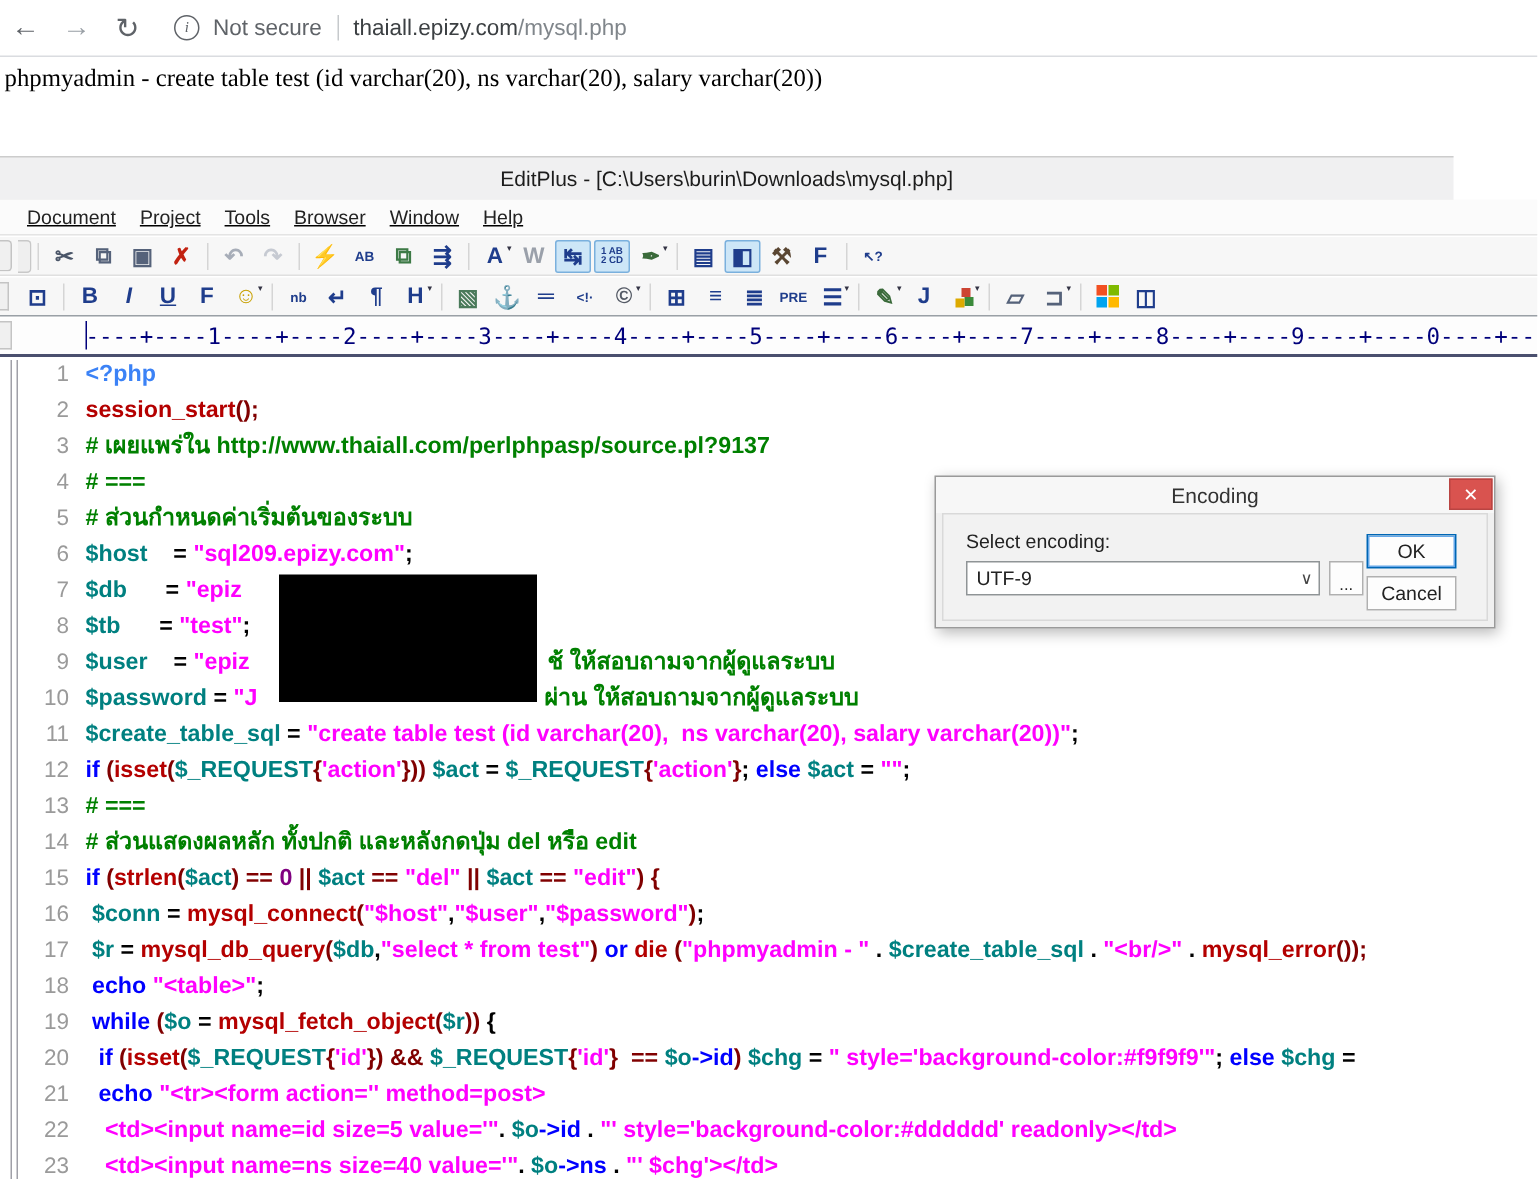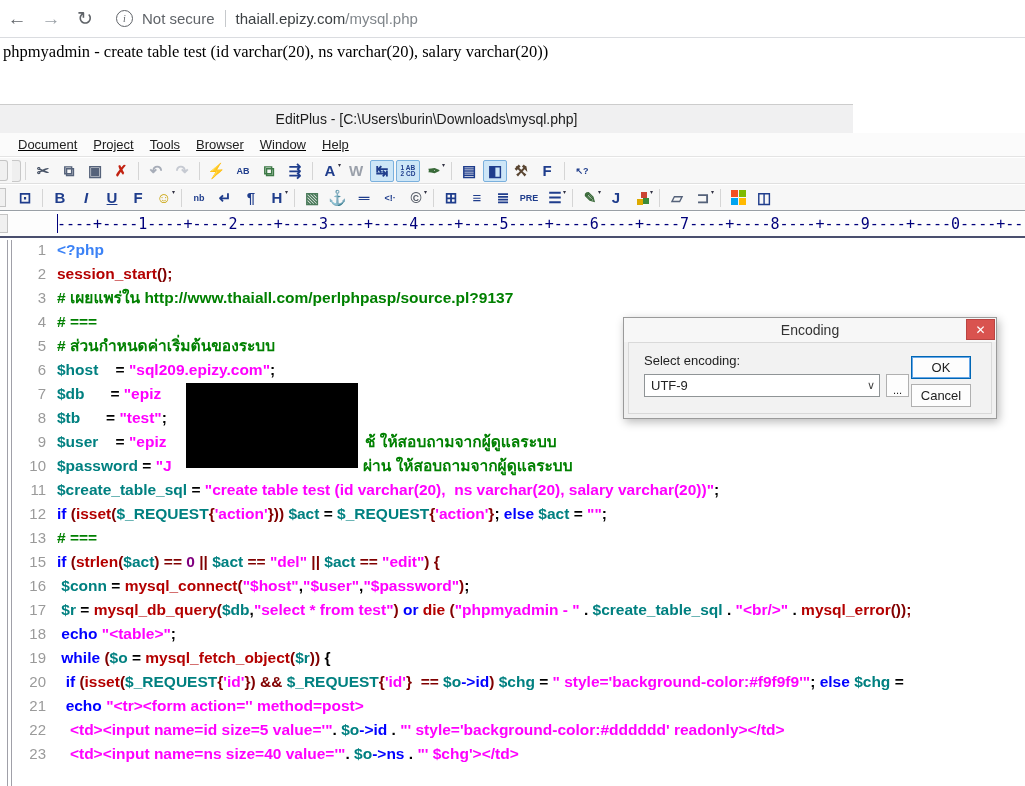--- a/index.html
+++ b/index.html
@@ -18,21 +18,21 @@
     display:flex;align-items:center;justify-content:center;margin-left:14px;}
   .notsecure{color:#5f6368;font-size:15px;margin-left:9px;}
   .omni-sep{width:1px;height:17px;background:#c6c9cc;margin:0 10px;}
   .url-host{color:#3c4043;font-size:15px;}
   .url-path{color:#80868b;font-size:15px;}
   
   .page-text{position:absolute;left:3px;top:42px;font-family:"Liberation Serif",serif;
     font-size:16.5px;line-height:19px;color:#000;}
   .redact-inline{display:inline-block;width:60px;height:13px;background:#000;vertical-align:baseline;}
   
-  .ep-title{position:absolute;left:0;top:104px;width:853px;height:28px;background:#f0f0f1;
+  .ep-title{position:absolute;left:0;top:104px;width:969px;height:28px;background:#f0f0f1;
     border-top:1px solid #cccccc;border-bottom:1px solid #e2e2e2;
     display:flex;align-items:center;justify-content:center;font-size:14px;color:#1c1c1c;}
   .ep-menu{position:absolute;left:0;top:133px;width:1025px;height:24px;background:#fbfbfb;
     border-bottom:1px solid #e4e4e4;display:flex;align-items:center;padding-left:10px;box-sizing:border-box;text-decoration:underline;}
   .menu-item{font-size:13px;color:#222;padding:2px 8px;cursor:default;}
   .ep-tb{position:absolute;left:0;width:1025px;height:26px;background:#f7f7f7;
     display:flex;align-items:center;padding-left:12px;box-sizing:border-box;}
   .tb1{top:158px;border-bottom:1px solid #e0e0e0;}
   .tb2{top:185px;border-bottom:1px solid #9aa0a6;}
   .tbtn{width:24px;height:22px;display:flex;align-items:center;justify-content:center;
@@ -308,20 +308,21 @@
     <div class="code-line"><span class="ln">4</span><span class="lc"><span class="t-com"># ===</span></span></div>
     <div class="code-line"><span class="ln">5</span><span class="lc"><span class="t-com"># ส่วนกำหนดค่าเริ่มต้นของระบบ</span></span></div>
     <div class="code-line"><span class="ln">6</span><span class="lc"><span class="t-var">$host</span><span class="t-pl">    = </span><span class="t-str">"sql209.epizy.com"</span><span class="t-pl">;</span></span></div>
     <div class="code-line"><span class="ln">7</span><span class="lc"><span class="t-var">$db</span><span class="t-pl">      = </span><span class="t-str">"epiz</span></span></div>
     <div class="code-line"><span class="ln">8</span><span class="lc"><span class="t-var">$tb</span><span class="t-pl">      = </span><span class="t-str">"test"</span><span class="t-pl">;</span></span></div>
     <div class="code-line"><span class="ln">9</span><span class="lc"><span class="t-var">$user</span><span class="t-pl">    = </span><span class="t-str">"epiz</span></span><span class="tail t-com" style="left: 365px;">ช้ ให้สอบถามจากผู้ดูแลระบบ</span></div>
     <div class="code-line"><span class="ln">10</span><span class="lc"><span class="t-var">$password</span><span class="t-pl"> = </span><span class="t-str">"J</span></span><span class="tail t-com" style="left: 363px;">ผ่าน ให้สอบถามจากผู้ดูแลระบบ</span></div>
     <div class="code-line"><span class="ln">11</span><span class="lc"><span class="t-var">$create_table_sql</span><span class="t-pl"> = </span><span class="t-str">"create table test (id varchar(20),  ns varchar(20), salary varchar(20))"</span><span class="t-pl">;</span></span></div>
     <div class="code-line"><span class="ln">12</span><span class="lc"><span class="t-kw">if</span><span class="t-op"> (</span><span class="t-fn">isset</span><span class="t-op">(</span><span class="t-var">$_REQUEST</span><span class="t-op">{</span><span class="t-str">'action'</span><span class="t-op">}))</span><span class="t-pl"> </span><span class="t-var">$act</span><span class="t-pl"> = </span><span class="t-var">$_REQUEST</span><span class="t-op">{</span><span class="t-str">'action'</span><span class="t-op">}</span><span class="t-pl">; </span><span class="t-kw">else</span><span class="t-pl"> </span><span class="t-var">$act</span><span class="t-pl"> = </span><span class="t-str">""</span><span class="t-pl">;</span></span></div>
     <div class="code-line"><span class="ln">13</span><span class="lc"><span class="t-com"># ===</span></span></div>
+    <div class="code-line"><span class="ln">14</span><span class="lc"><span class="t-com"># ส่วนแสดงผลหลัก ทั้งปกติ และหลังกดปุ่ม del หรือ edit</span></span></div>
     <div class="code-line"><span class="ln">15</span><span class="lc"><span class="t-kw">if</span><span class="t-op"> (</span><span class="t-fn">strlen</span><span class="t-op">(</span><span class="t-var">$act</span><span class="t-op">)</span><span class="t-op"> == </span><span class="t-num">0</span><span class="t-op"> || </span><span class="t-var">$act</span><span class="t-op"> == </span><span class="t-str">"del"</span><span class="t-op"> || </span><span class="t-var">$act</span><span class="t-op"> == </span><span class="t-str">"edit"</span><span class="t-op">) {</span></span></div>
     <div class="code-line"><span class="ln">16</span><span class="lc"><span class="t-pl"> </span><span class="t-var">$conn</span><span class="t-pl"> = </span><span class="t-fn">mysql_connect</span><span class="t-op">(</span><span class="t-str">"$host"</span><span class="t-pl">,</span><span class="t-str">"$user"</span><span class="t-pl">,</span><span class="t-str">"$password"</span><span class="t-op">)</span><span class="t-pl">;</span></span></div>
     <div class="code-line"><span class="ln">17</span><span class="lc"><span class="t-pl"> </span><span class="t-var">$r</span><span class="t-pl"> = </span><span class="t-fn">mysql_db_query</span><span class="t-op">(</span><span class="t-var">$db</span><span class="t-pl">,</span><span class="t-str">"select * from test"</span><span class="t-op">)</span><span class="t-pl"> </span><span class="t-kw">or</span><span class="t-pl"> </span><span class="t-fn">die</span><span class="t-pl"> </span><span class="t-op">(</span><span class="t-str">"phpmyadmin - "</span><span class="t-pl"> . </span><span class="t-var">$create_table_sql</span><span class="t-pl"> . </span><span class="t-str">"&lt;br/&gt;"</span><span class="t-pl"> . </span><span class="t-fn">mysql_error</span><span class="t-op">());</span></span></div>
     <div class="code-line"><span class="ln">18</span><span class="lc"><span class="t-pl"> </span><span class="t-kw">echo</span><span class="t-pl"> </span><span class="t-str">"&lt;table&gt;"</span><span class="t-pl">;</span></span></div>
     <div class="code-line"><span class="ln">19</span><span class="lc"><span class="t-pl"> </span><span class="t-kw">while</span><span class="t-op"> (</span><span class="t-var">$o</span><span class="t-pl"> = </span><span class="t-fn">mysql_fetch_object</span><span class="t-op">(</span><span class="t-var">$r</span><span class="t-op">))</span><span class="t-pl"> {</span></span></div>
     <div class="code-line"><span class="ln">20</span><span class="lc"><span class="t-pl">  </span><span class="t-kw">if</span><span class="t-op"> (</span><span class="t-fn">isset</span><span class="t-op">(</span><span class="t-var">$_REQUEST</span><span class="t-op">{</span><span class="t-str">'id'</span><span class="t-op">})</span><span class="t-op"> &amp;&amp; </span><span class="t-var">$_REQUEST</span><span class="t-op">{</span><span class="t-str">'id'</span><span class="t-op">}</span><span class="t-op">  == </span><span class="t-var">$o</span><span class="t-kw">-&gt;id</span><span class="t-op">)</span><span class="t-pl"> </span><span class="t-var">$chg</span><span class="t-pl"> = </span><span class="t-str">" style='background-color:#f9f9f9'"</span><span class="t-pl">; </span><span class="t-kw">else</span><span class="t-pl"> </span><span class="t-var">$chg</span><span class="t-pl"> =</span></span></div>
     <div class="code-line"><span class="ln">21</span><span class="lc"><span class="t-pl">  </span><span class="t-kw">echo</span><span class="t-pl"> </span><span class="t-str">"&lt;tr&gt;&lt;form action='' method=post&gt;</span></span></div>
     <div class="code-line"><span class="ln">22</span><span class="lc"><span class="t-str">   &lt;td&gt;&lt;input name=id size=5 value='"</span><span class="t-pl">. </span><span class="t-var">$o</span><span class="t-kw">-&gt;id</span><span class="t-pl"> . </span><span class="t-str">"' style='background-color:#dddddd' readonly&gt;&lt;/td&gt;</span></span></div>
     <div class="code-line"><span class="ln">23</span><span class="lc"><span class="t-str">   &lt;td&gt;&lt;input name=ns size=40 value='"</span><span class="t-pl">. </span><span class="t-var">$o</span><span class="t-kw">-&gt;ns</span><span class="t-pl"> . </span><span class="t-str">"' $chg'&gt;&lt;/td&gt;</span></span></div>
   </div>

